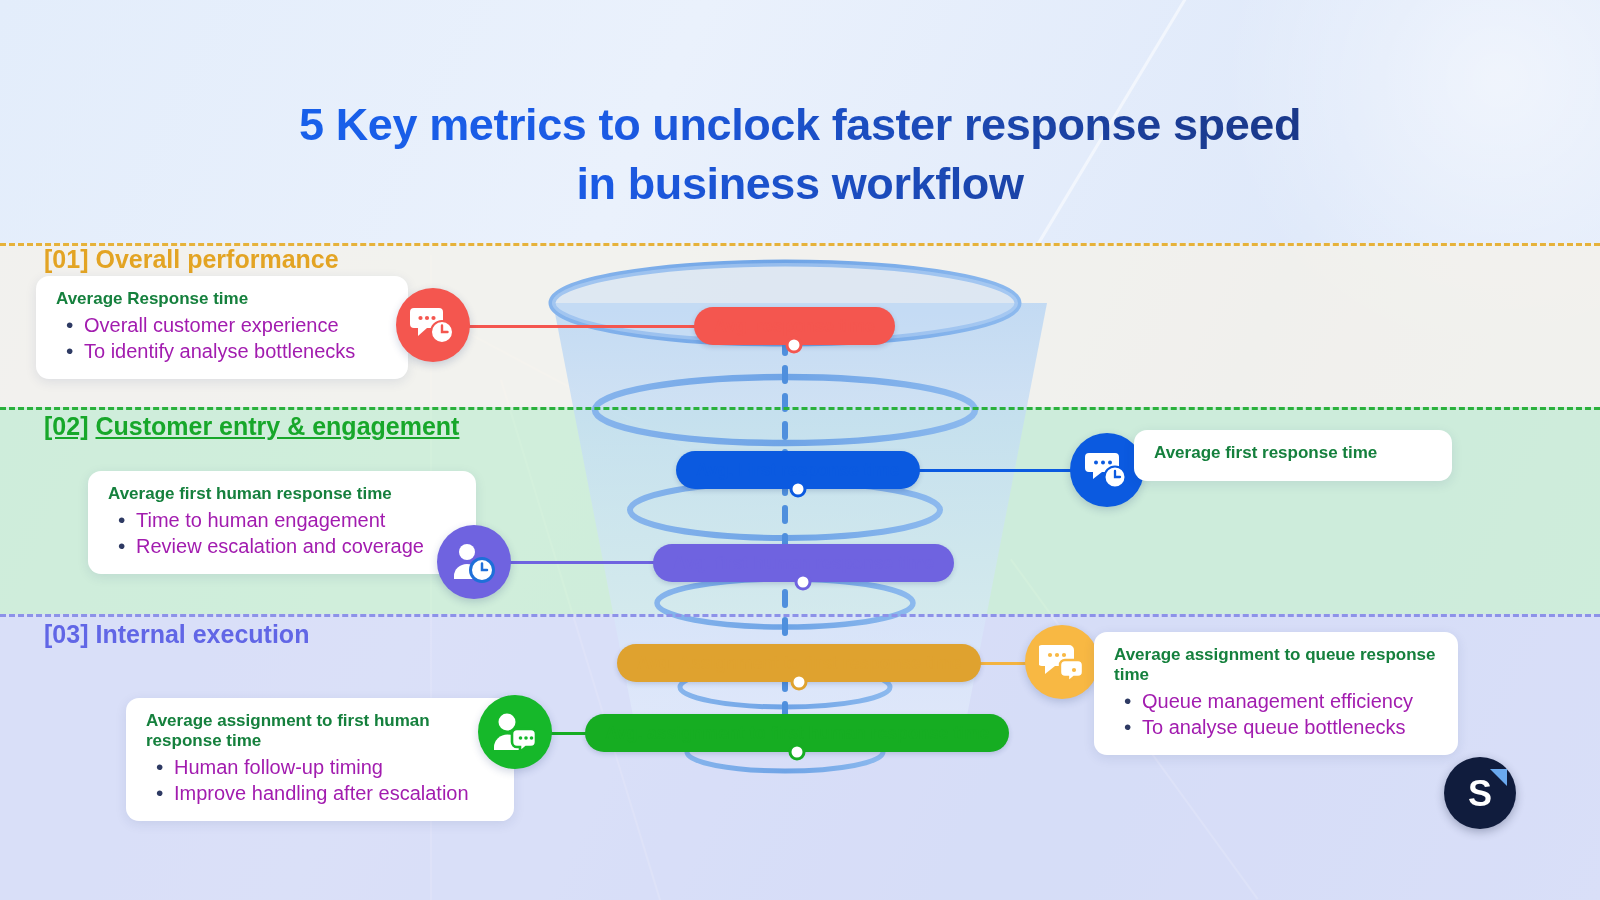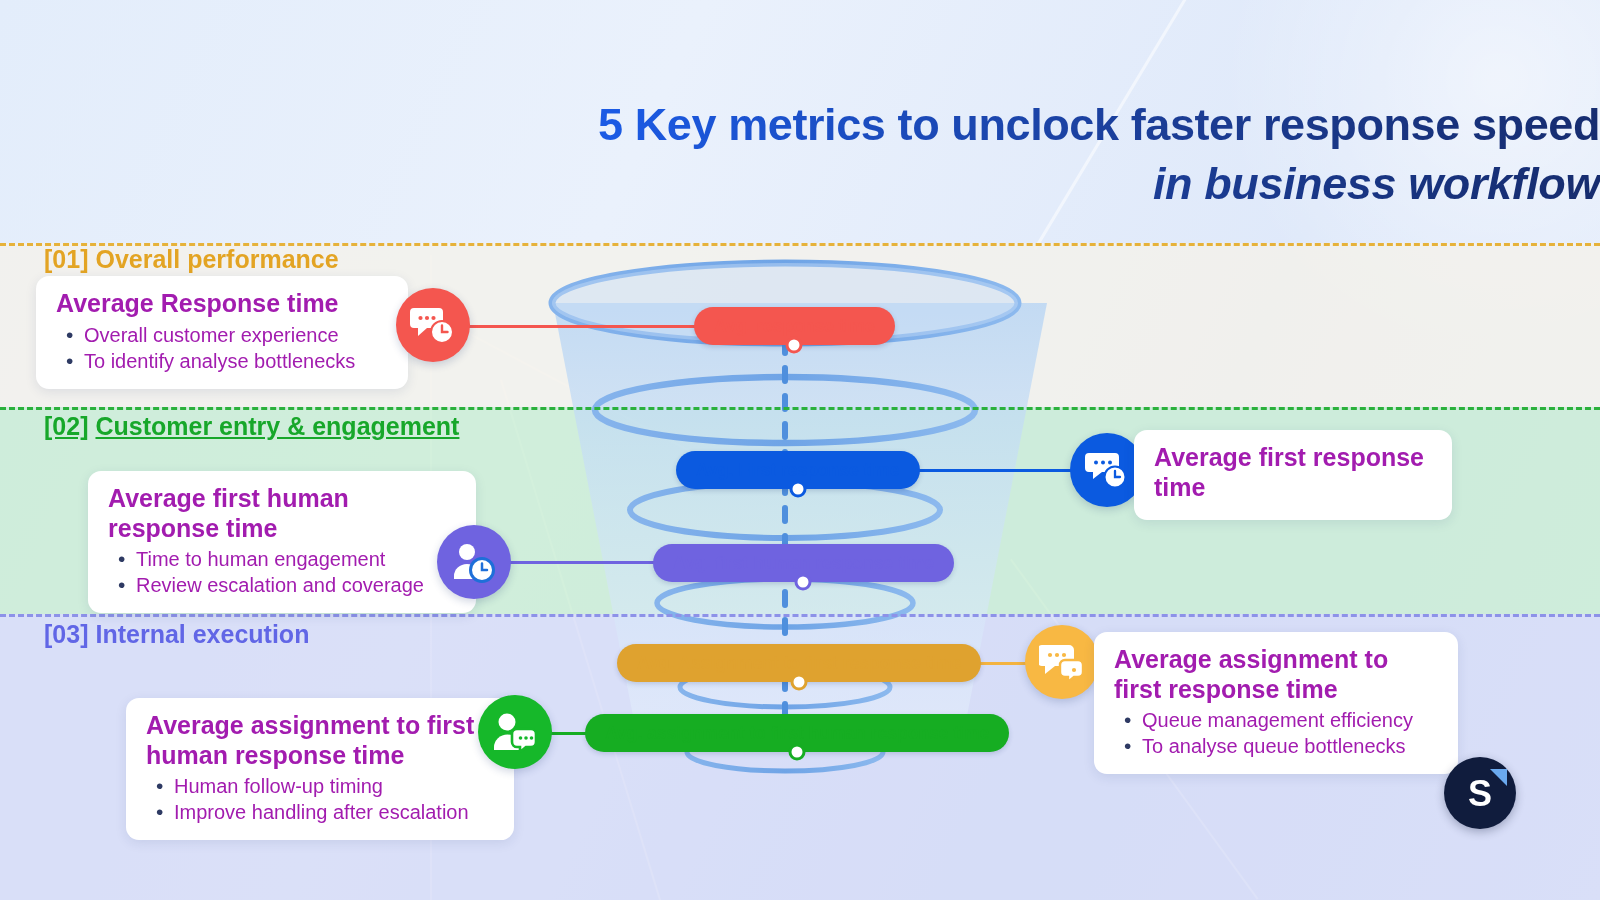--- a/index.html
+++ b/index.html
@@ -48,28 +48,28 @@
     position: absolute; left: 0; width: 1600px; height: 0;
     border-top: 3px dashed #e0a92f;
   }
   #sep-01 { top: 243px; border-color: #e6b23a; }
   #sep-02 { top: 407px; border-color: #2bb13c; }
   #sep-03 { top: 614px; border-color: #8d92e8; }
 
   
   #title {
     position: absolute; top: 96px; left: 0; width: 1600px;
-    text-align: right;
+    text-align: center;
     font-size: 45px; font-weight: 700; line-height: 1.30;
     letter-spacing: -0.4px;
     background: linear-gradient(100deg, #1565f0 0%, #1b5ae4 38%, #1b3d96 72%, #162c6e 100%);
     -webkit-background-clip: text; background-clip: text;
     -webkit-text-fill-color: transparent; color: #1b3d96;
   }
-  #title .line2 { display: block; font-style: italic; }
+  #title .line2 { display: block; }
 
   
   .sec-label {
     position: absolute;
     font-size: 25px; font-weight: 700; white-space: nowrap;
     padding: 1px 10px 1px 8px;
     margin-top: 20px;
   }
   .sec-label .num { font-weight: 700; }
   #sec-label-01 { top: 224px; left: 36px; color: #e3a423;
@@ -109,21 +109,21 @@
   .badge svg { display: block; }
 
   
   .card {
     position: absolute;
     background: #fff; border-radius: 13px;
     padding: 13px 18px 15px 20px;
     box-shadow: 0 3px 12px rgba(30,50,110,0.10);
   }
   .card h3 {
-    font-size: 25px; font-weight: 700; color: #a21caf;
+    font-size: 17px; font-weight: 700; color: #15803d;
     line-height: 1.18; margin-bottom: 3px;
   }
   .card ul { list-style: none; padding-left: 6px; }
   .card li {
     font-size: 20px; color: #a21caf; line-height: 1.30;
     padding-left: 22px; position: relative;
   }
   .card li::before {
     content: "\2022"; position: absolute; left: 4px; top: -1px;
     font-size: 21px; color: #2e3a63;
@@ -305,21 +305,21 @@
         <circle cx="11" cy="13" r="2.1" fill="#f8b843"></circle>
         <circle cx="18" cy="13" r="2.1" fill="#f8b843"></circle>
         <circle cx="25" cy="13" r="2.1" fill="#f8b843"></circle>
         <path d="M26,18 h13 a5,5 0 0 1 5,5 v7 a5,5 0 0 1 -5,5 h-4 l-6,5 v-5 h-3 a5,5 0 0 1 -5,-5 v-7 a5,5 0 0 1 5,-5 z" fill="#fff" stroke="#f8b843" stroke-width="2.4"></path>
         <circle cx="35" cy="28" r="2.1" fill="#f8b843"></circle>
       </svg>
     </span>
   </div>
 
   <div class="card" style="top:632px; left:1094px; width:364px;">
-    <h3>Average assignment to first response time</h3>
+    <h3>Average assignment to queue response time</h3>
     <ul>
       <li>Queue management efficiency</li>
       <li>To analyse queue bottlenecks</li>
     </ul>
   </div>
 
   <div class="conn" style="top:732px; left:540px; width:110px; background:#16ad22;"></div>
 
   <div class="card" style="top:698px; left:126px; width:388px;">
     <h3>Average assignment to first human response time</h3>

